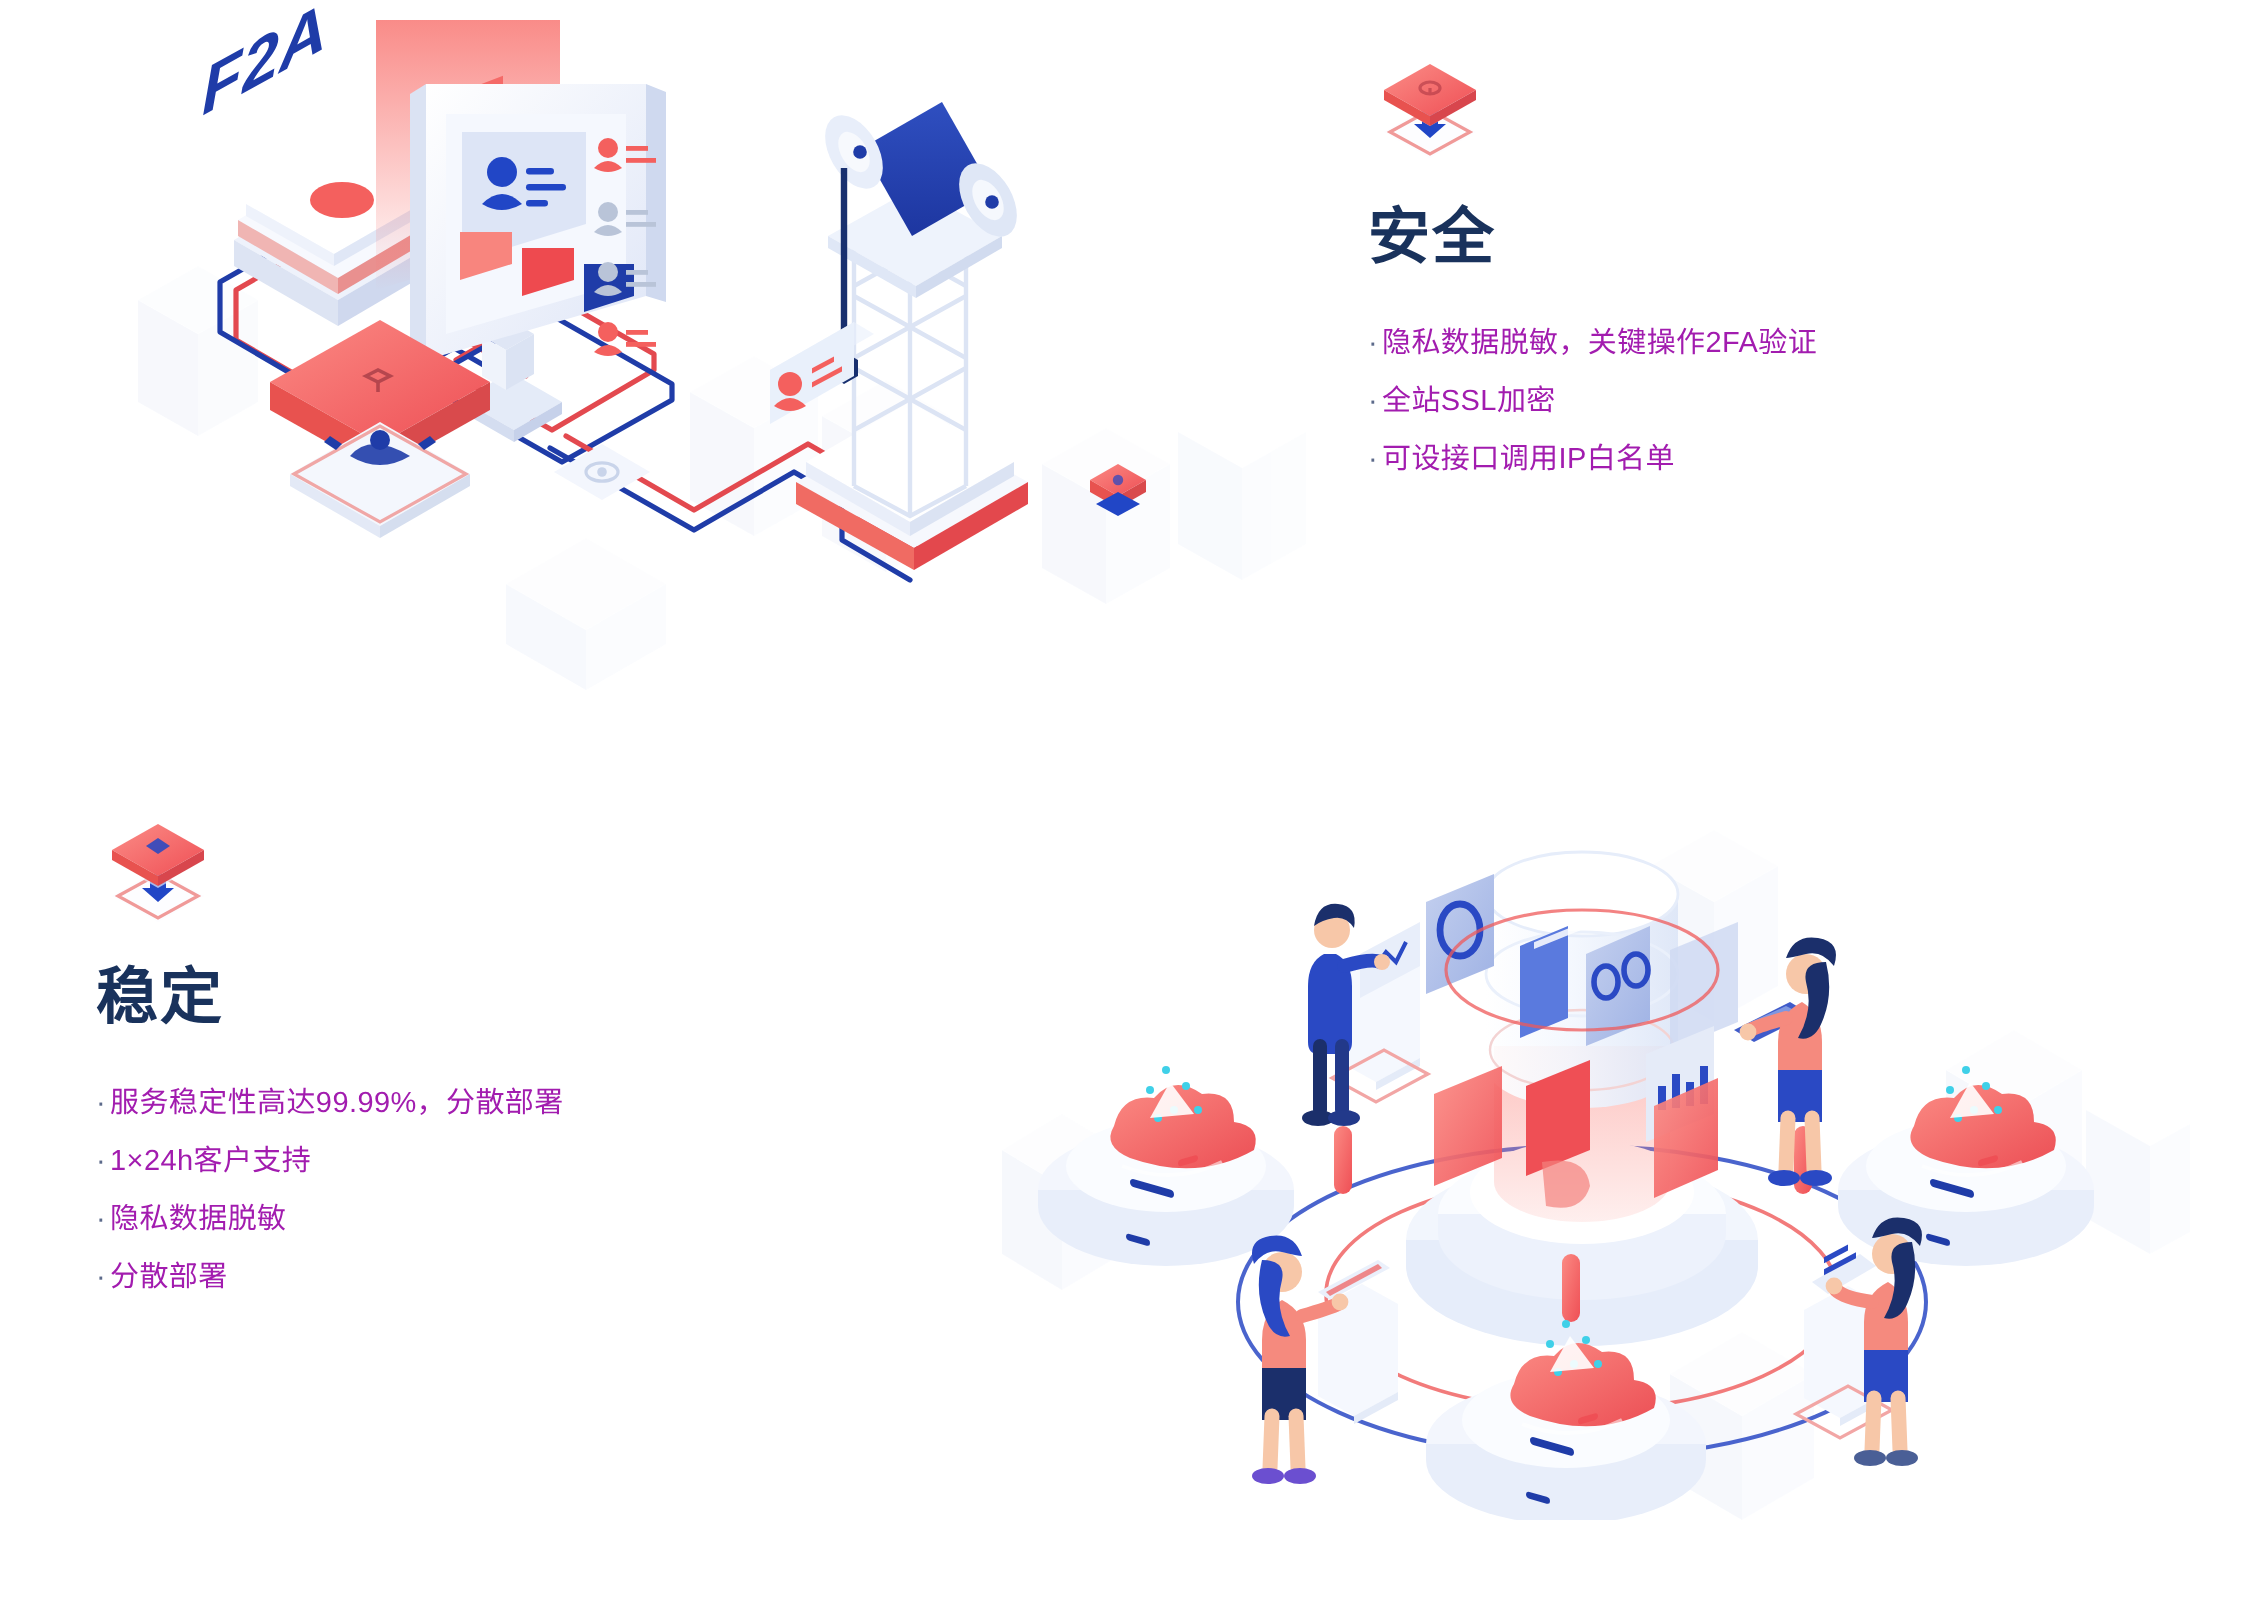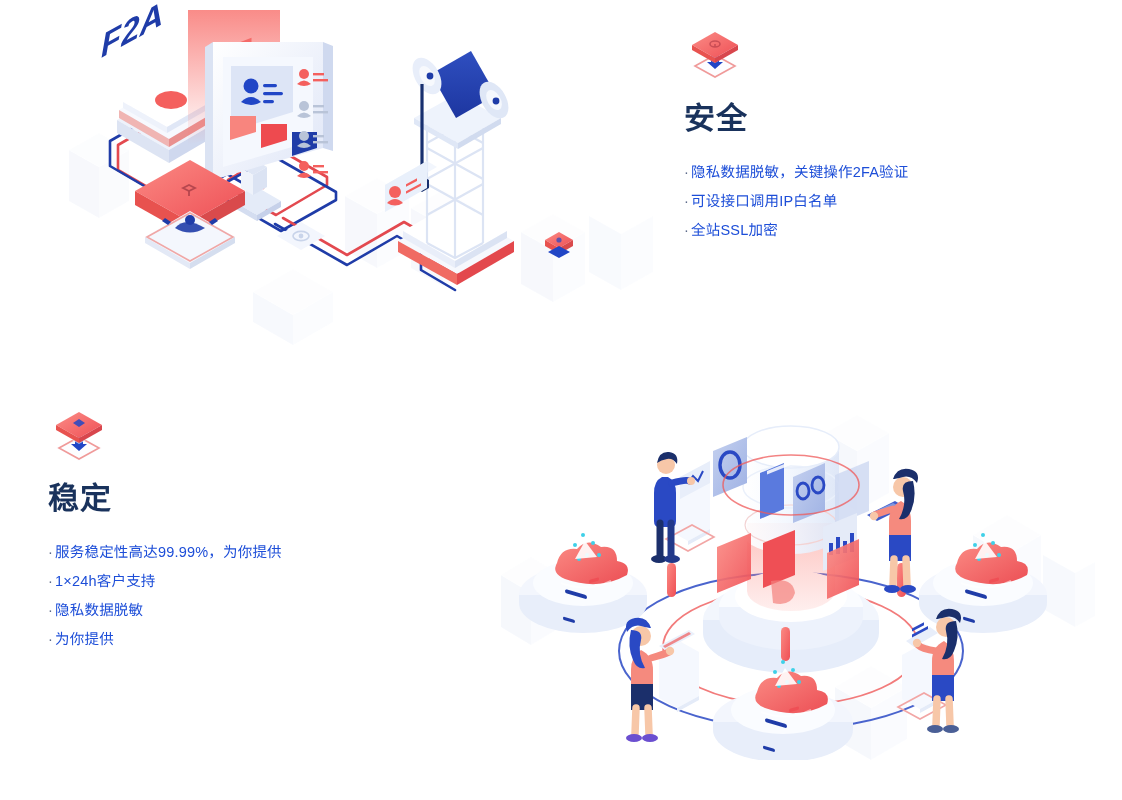--- a/index.html
+++ b/index.html
@@ -32,21 +32,21 @@
     font-weight: 700;
     color: #19325c;
     letter-spacing: 1px;
     line-height: 1.1;
     margin: 12px 0 22px 0;
     white-space: nowrap;
   }
   .feature-list { list-style: none; margin: 0; padding: 0; }
   .feature-list li {
     font-size: 14.5px;
-    color: #1d4ed8;
+    color: #a21caf;
     line-height: 29px;
     white-space: nowrap;
     letter-spacing: .2px;
   }
   .feature-list li::before {
     content: "·";
     margin-right: 2px;
     color: #5c6a8a;
   }
 
@@ -340,22 +340,22 @@
           <g fill="none" stroke="#a83341" stroke-width="1.6" opacity=".55">
             <ellipse cx="31" cy="18" rx="5" ry="3"></ellipse>
             <path d="M31 18 l0 3"></path>
           </g>
         </svg>
       </div>
     </div>
     <h2 class="feature-title">安全</h2>
     <ul class="feature-list">
       <li>隐私数据脱敏，关键操作2FA验证</li>
+      <li>全站SSL加密</li>
       <li>可设接口调用IP白名单</li>
-      <li>全站SSL加密</li>
     </ul>
   </div>
 
   <div class="feature" id="feature-stability">
     <div class="feature-icon">
       <div class="iso-icon">
         <svg viewBox="0 0 62 62" xmlns="http://www.w3.org/2000/svg">
           <defs>
             <linearGradient id="icoTopB" x1="0" y1="0" x2="1" y2="1">
               <stop offset="0%" stop-color="#fb8d87"></stop>
@@ -370,24 +370,24 @@
           <path d="M24 24 L31 20 L38 24 L38 34 L31 38 L24 34 Z" fill="#eef2fb" opacity=".65"></path>
           <path d="M8 19 L31 6 L54 19 L31 32 Z" fill="url(#icoTopB)"></path>
           <path d="M8 19 L8 24 L31 37 L31 32 Z" fill="#e8524f"></path>
           <path d="M31 32 L31 37 L54 24 L54 19 Z" fill="#d8464d"></path>
           <path d="M25 17 L31 13 L37 17 L31 21 Z" fill="#2146c6" opacity=".85"></path>
         </svg>
       </div>
     </div>
     <h2 class="feature-title">稳定</h2>
     <ul class="feature-list">
-      <li>服务稳定性高达99.99%，为你提供</li>
+      <li>服务稳定性高达99.99%，分散部署</li>
       <li>1×24h客户支持</li>
       <li>隐私数据脱敏</li>
-      <li>为你提供</li>
+      <li>分散部署</li>
     </ul>
   </div>
 
   <div class="illus" id="illus-stability">
     <svg viewBox="0 0 600 345" xmlns="http://www.w3.org/2000/svg">
       <defs>
         <linearGradient id="tbBlue" x1="0" y1="0" x2="1" y2="1">
           <stop offset="0%" stop-color="#c4d0ef"></stop>
           <stop offset="100%" stop-color="#9fb2e4"></stop>
         </linearGradient>

